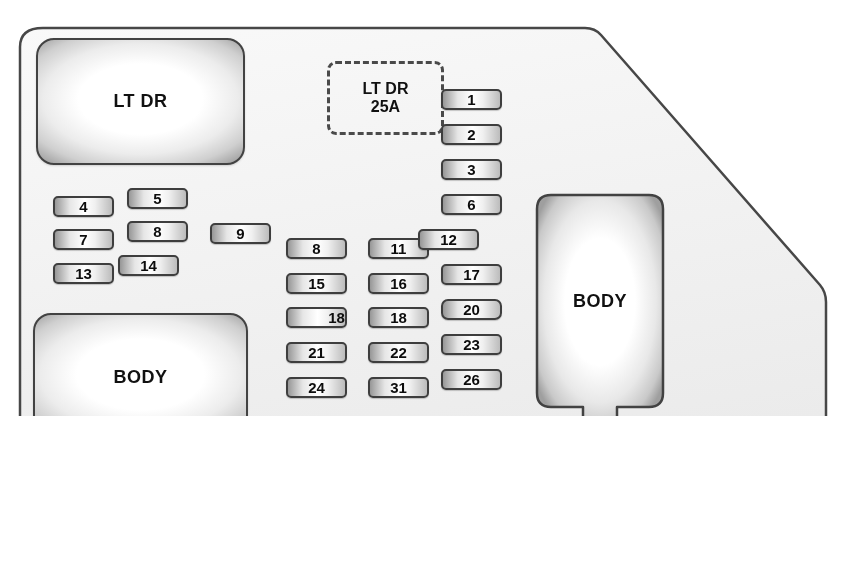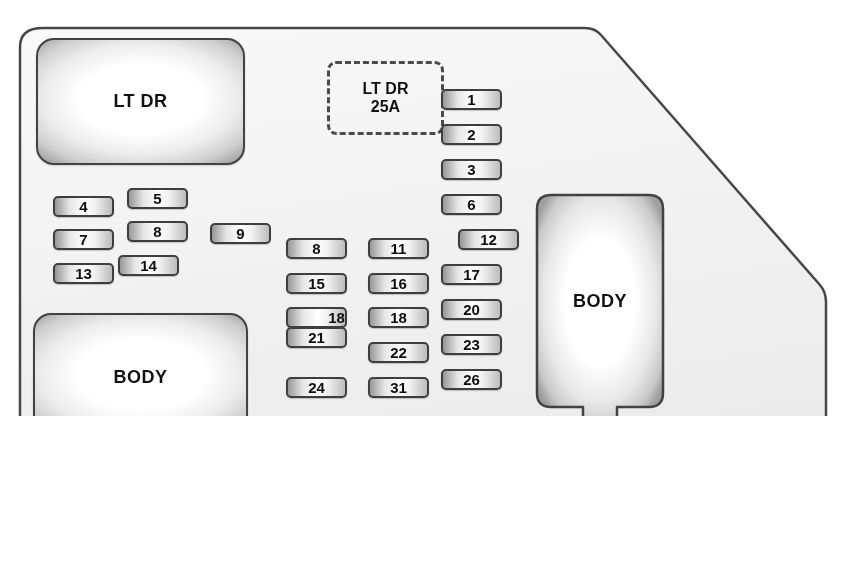--- a/index.html
+++ b/index.html
@@ -137,28 +137,28 @@
   <div class="fuse" style="left:210px; top:223px;">9</div>
   <div class="fuse" style="left:53px;  top:263px;">13</div>
   <div class="fuse" style="left:118px; top:255px;">14</div>
 
   <div class="fuse" style="left:286px; top:238px;">8</div>
   <div class="fuse" style="left:368px; top:238px;">11</div>
   <div class="fuse" style="left:286px; top:273px;">15</div>
   <div class="fuse" style="left:368px; top:273px;">16</div>
   <div class="fuse" style="left:286px; top:307px;padding-left:40px;">18</div>
   <div class="fuse" style="left:368px; top:307px;">18</div>
-  <div class="fuse" style="left:286px; top:327px;">21</div>
+  <div class="fuse" style="left:286px; top:342px;">21</div>
   <div class="fuse" style="left:368px; top:342px;">22</div>
   <div class="fuse" style="left:286px; top:377px;">24</div>
   <div class="fuse" style="left:368px; top:377px;">31</div>
 
   <div class="fuse" style="left:441px; top:89px;">1</div>
   <div class="fuse" style="left:441px; top:124px;">2</div>
   <div class="fuse" style="left:441px; top:159px;">3</div>
   <div class="fuse" style="left:441px; top:194px;">6</div>
-  <div class="fuse" style="left:458px; top:229px;">12</div>
+  <div class="fuse" style="left:418px; top:229px;">12</div>
   <div class="fuse" style="left:441px; top:264px;">17</div>
-  <div class="fuse" style="left:441px; top:299px;">20</div>
+  <div class="fuse" style="left:441px; top:299px;border-radius:7px;">20</div>
   <div class="fuse" style="left:441px; top:334px;">23</div>
   <div class="fuse" style="left:441px; top:369px;">26</div>
 
 </div>
 
 </body></html>

